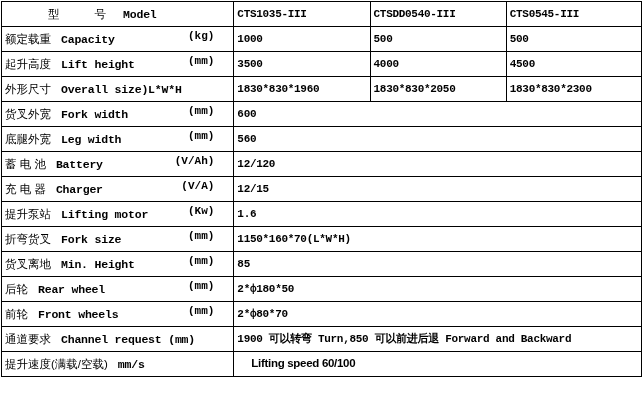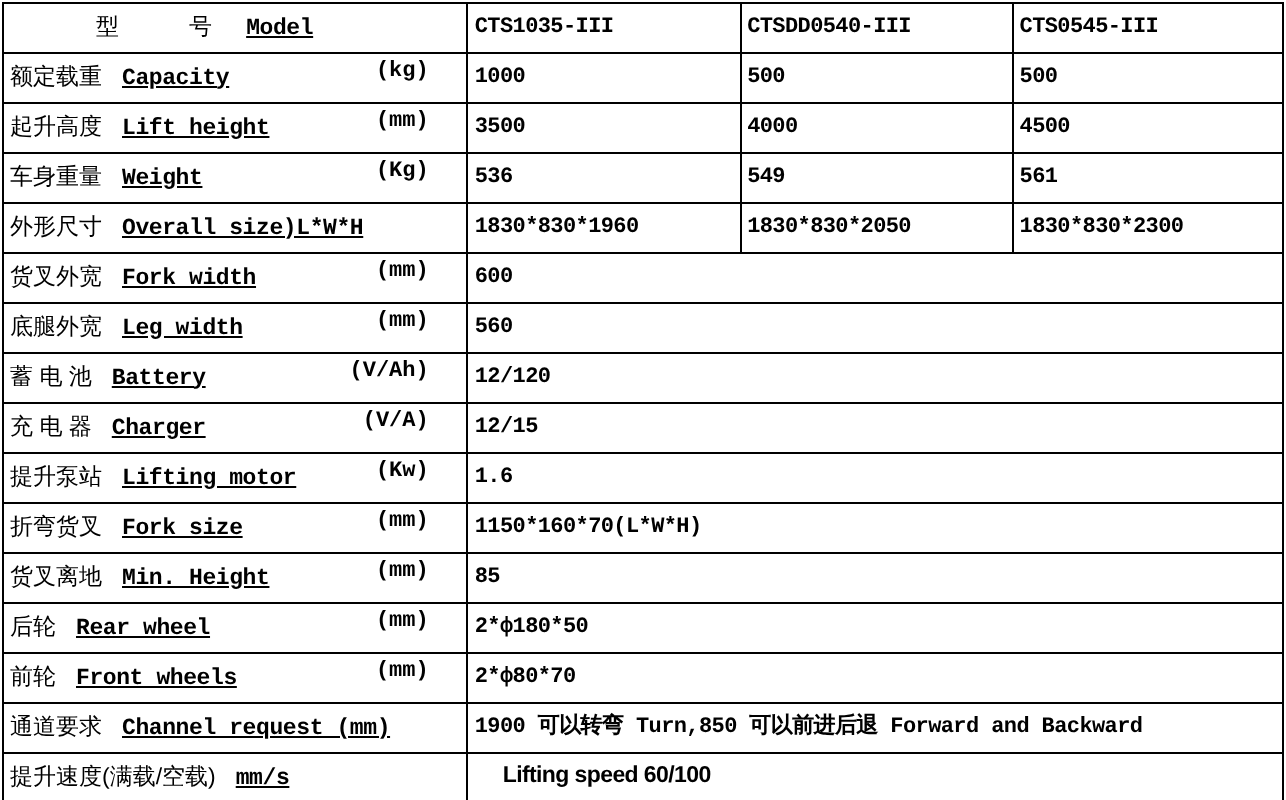--- a/index.html
+++ b/index.html
@@ -60,21 +60,21 @@
     margin-left: 36px;
   }
   .head-label .en {
     font-family: "Liberation Mono", monospace;
     font-weight: bold;
   }
   .spaced {
     letter-spacing: 4px;
     margin-left: 43px;
   }
-  .pad-l { padding-left: 10px; text-decoration: underline; }
+  .pad-l { padding-left: 10px; }
   .sub-val {
     font-family: Liberation Sans, sans-serif;
     font-weight: bold;
     font-size: 11.5px;
     padding-left: 14px;
   }
 </style>
 </head>
 <body>
 
@@ -99,26 +99,20 @@
         <td class="label-cell"><span class="cn">额定载重</span><span class="en pad-l">Capacity</span><span class="unit">(kg)</span></td>
         <td class="val-cell">1000</td>
         <td class="val-cell">500</td>
         <td class="val-cell">500</td>
       </tr>
       <tr>
         <td class="label-cell"><span class="cn">起升高度</span><span class="en pad-l">Lift height</span><span class="unit">(mm)</span></td>
         <td class="val-cell">3500</td>
         <td class="val-cell">4000</td>
         <td class="val-cell">4500</td>
-      </tr>
-      <tr>
-        <td class="label-cell"><span class="cn">车身重量</span><span class="en pad-l">Weight</span><span class="unit">(Kg)</span></td>
-        <td class="val-cell">536</td>
-        <td class="val-cell">549</td>
-        <td class="val-cell">561</td>
       </tr>
       <tr>
         <td class="label-cell"><span class="cn">外形尺寸</span><span class="en pad-l">Overall size)L*W*H</span></td>
         <td class="val-cell">1830*830*1960</td>
         <td class="val-cell">1830*830*2050</td>
         <td class="val-cell">1830*830*2300</td>
       </tr>
       <tr>
         <td class="label-cell"><span class="cn">货叉外宽</span><span class="en pad-l">Fork width</span><span class="unit">(mm)</span></td>
         <td colspan="3" class="val-cell">600</td>

